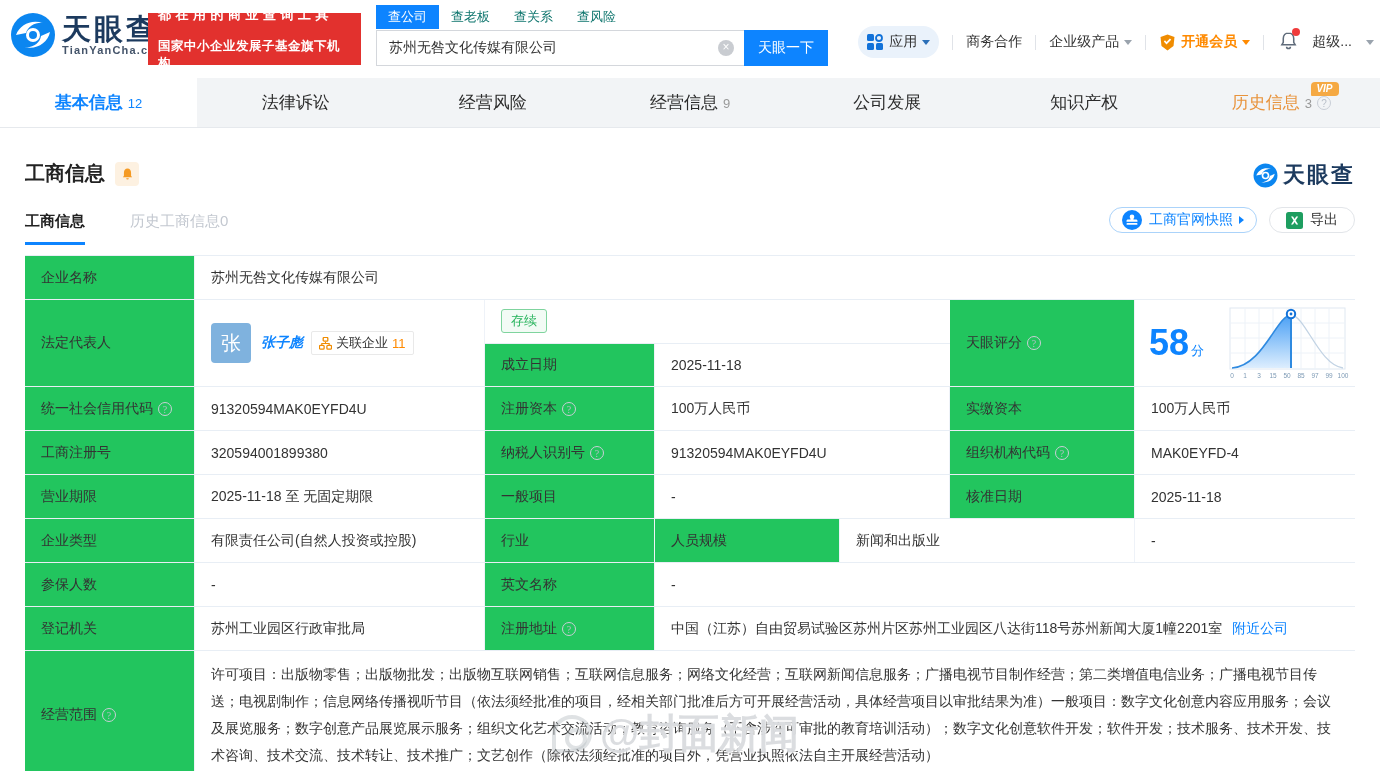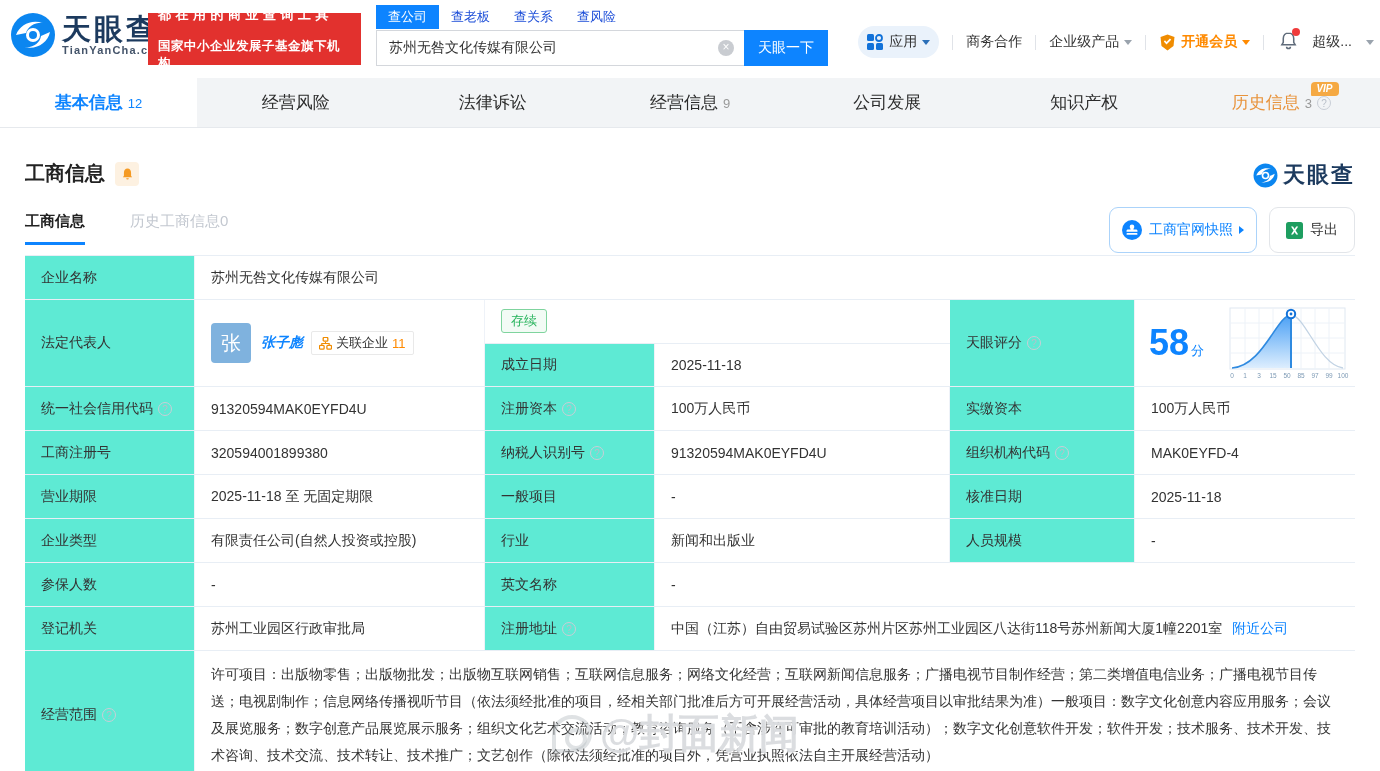--- a/index.html
+++ b/index.html
@@ -13,21 +13,21 @@
   .logo { position:absolute; left:10px; top:12px; display:flex; align-items:center; }
   .logo-text { margin-left:6px; }
   .logo-brand { font-size:29px; font-weight:bold; color:#1c3a5e; letter-spacing:3px; line-height:30px; }
   .logo-domain { font-size:11px; color:#44546a; letter-spacing:1.2px; font-weight:bold; }
   .promo { position:absolute; left:148px; top:13px; width:213px; height:52px; background:#e2312e; color:#fff;
            display:flex; flex-direction:column; justify-content:center; padding:0 10px; }
   .promo-l1 { font-size:13px; font-weight:bold; letter-spacing:4.5px; }
   .promo-l2 { font-size:12.5px; font-weight:bold; letter-spacing:0.5px; margin-top:14px; }
   .search-wrap { position:absolute; left:376px; top:5px; }
   .search-tabs { display:flex; }
-  .search-tab { font-size:13px; color:#1d4ed8; padding:3px 12px; cursor:pointer; }
+  .search-tab { font-size:13px; color:#0f766e; padding:3px 12px; cursor:pointer; }
   .search-tab.active { background:#0d84ff; color:#fff; }
   .search-bar { display:flex; margin-top:1px; }
   .search-input-box { position:relative; }
   .search-input { width:368px; height:36px; border:1px solid #d4d7dc; border-right:none; padding:0 34px 0 12px; font-size:14px; color:#333; outline:none; }
   .clear-icon { position:absolute; right:10px; top:10px; width:16px; height:16px; border-radius:50%; background:#c9ccd1; color:#fff;
                 font-size:12px; line-height:15px; text-align:center; cursor:pointer; }
   .search-btn { width:84px; height:36px; background:#0d84ff; color:#fff; font-size:14px; border:none; cursor:pointer; }
   .top-menu { position:absolute; right:6px; top:26px; display:flex; align-items:center; font-size:14px; color:#333; }
   .apps-chip { display:flex; align-items:center; background:#eaf2fb; border-radius:16px; padding:7px 9px; cursor:pointer; }
   .apps-chip span { margin-left:6px; }
@@ -55,31 +55,31 @@
   .sec-title-row { position:absolute; left:25px; top:160px; display:flex; align-items:center; }
   .sec-title { font-size:20px; font-weight:bold; color:#222; }
   .bell-chip { width:24px; height:24px; background:#fdf1e1; border-radius:4px; margin-left:10px; display:flex; align-items:center; justify-content:center; cursor:pointer; }
   .brand-mark { position:absolute; right:25px; top:160px; display:flex; align-items:center; }
   .brand-mark span { font-size:22px; font-weight:bold; color:#1c3a5e; margin-left:5px; letter-spacing:2px; }
   .subtabs { position:absolute; left:25px; top:212px; display:flex; align-items:flex-start; }
   .subtab { font-size:15px; cursor:pointer; padding-bottom:11px; }
   .subtab.active { color:#222; font-weight:bold; border-bottom:3px solid #0d84ff; }
   .subtab.inactive { color:#c3c8d0; margin-left:45px; }
   .actions { position:absolute; right:25px; top:207px; display:flex; }
-  .btn { height:46px; display:flex; align-items:center; border-radius:9px; background:#fff; font-size:14px; cursor:pointer; }
+  .btn { height:26px; display:flex; align-items:center; border-radius:15px; background:#fff; font-size:14px; cursor:pointer; }
   .btn-snapshot { border:1px solid #abd3fa; color:#0d84ff; padding:0 12px; }
   .btn-snapshot .arrow-r { width:0; height:0; border-top:4px solid transparent; border-bottom:4px solid transparent; border-left:5px solid #0d84ff; margin-left:6px; }
   .btn-export { border:1px solid #e2e5e9; color:#333; padding:0 16px; margin-left:12px; }
   .btn svg { margin-right:7px; }
   
   .table { position:absolute; left:25px; top:255px; width:1330px; border-top:1px solid #e8eef5; font-size:14px; }
   .trow { display:flex; border-bottom:1px solid #e8eef5; }
   .cell { display:flex; align-items:center; padding:0 14px 0 16px; border-right:1px solid #eef2f8; min-height:43px; }
   .cell:last-child { border-right:none; }
-  .lbl { background:#5eead4; color:#333; }
+  .lbl { background:#22c55e; color:#333;font-family:Liberation Serif, serif; }
   .w1{width:170px;} .w2{width:290px;} .w3{width:170px;} .w4{width:295px;} .w5{width:185px;} .w6{width:220px;}
   .span5{width:1160px;} .span3{width:700px;}
   .midstack { width:465px; display:flex; flex-direction:column; }
   .mrow { display:flex; flex:1; }
   .mrow:first-child { border-bottom:1px solid #e8eef5; }
   .mrow .cell { min-height:42px; }
   .tall { min-height:86px; }
   
   .avatar { width:40px; height:40px; background:#7fb2de; border-radius:4px; color:#fff; font-size:20px;
             display:flex; align-items:center; justify-content:center; flex:none; cursor:pointer; }
@@ -184,24 +184,24 @@
     </div>
   </div>
 </div>
 
 <div class="nav">
   <div class="nav-tab active">
     <span>基本信息</span>
     <span class="cnt">12</span>
   </div>
   <div class="nav-tab">
+    <span>法律诉讼</span>
+  </div>
+  <div class="nav-tab">
     <span>经营风险</span>
-  </div>
-  <div class="nav-tab">
-    <span>法律诉讼</span>
   </div>
   <div class="nav-tab">
     <span>经营信息</span>
     <span class="cnt">9</span>
   </div>
   <div class="nav-tab">
     <span>公司发展</span>
   </div>
   <div class="nav-tab">
     <span>知识产权</span>
@@ -377,22 +377,22 @@
     <div class="cell lbl w3">一般项目</div>
     <div class="cell w4">-</div>
     <div class="cell lbl w5">核准日期</div>
     <div class="cell w6">2025-11-18</div>
   </div>
 
   <div class="trow">
     <div class="cell lbl w1">企业类型</div>
     <div class="cell w2">有限责任公司(自然人投资或控股)</div>
     <div class="cell lbl w3">行业</div>
+    <div class="cell lbl w5">人员规模</div>
     <div class="cell w4">新闻和出版业</div>
-    <div class="cell lbl w5">人员规模</div>
     <div class="cell w6">-</div>
   </div>
 
   <div class="trow">
     <div class="cell lbl w1">参保人数</div>
     <div class="cell w2">-</div>
     <div class="cell lbl w3">英文名称</div>
     <div class="cell span3">-</div>
   </div>
 

